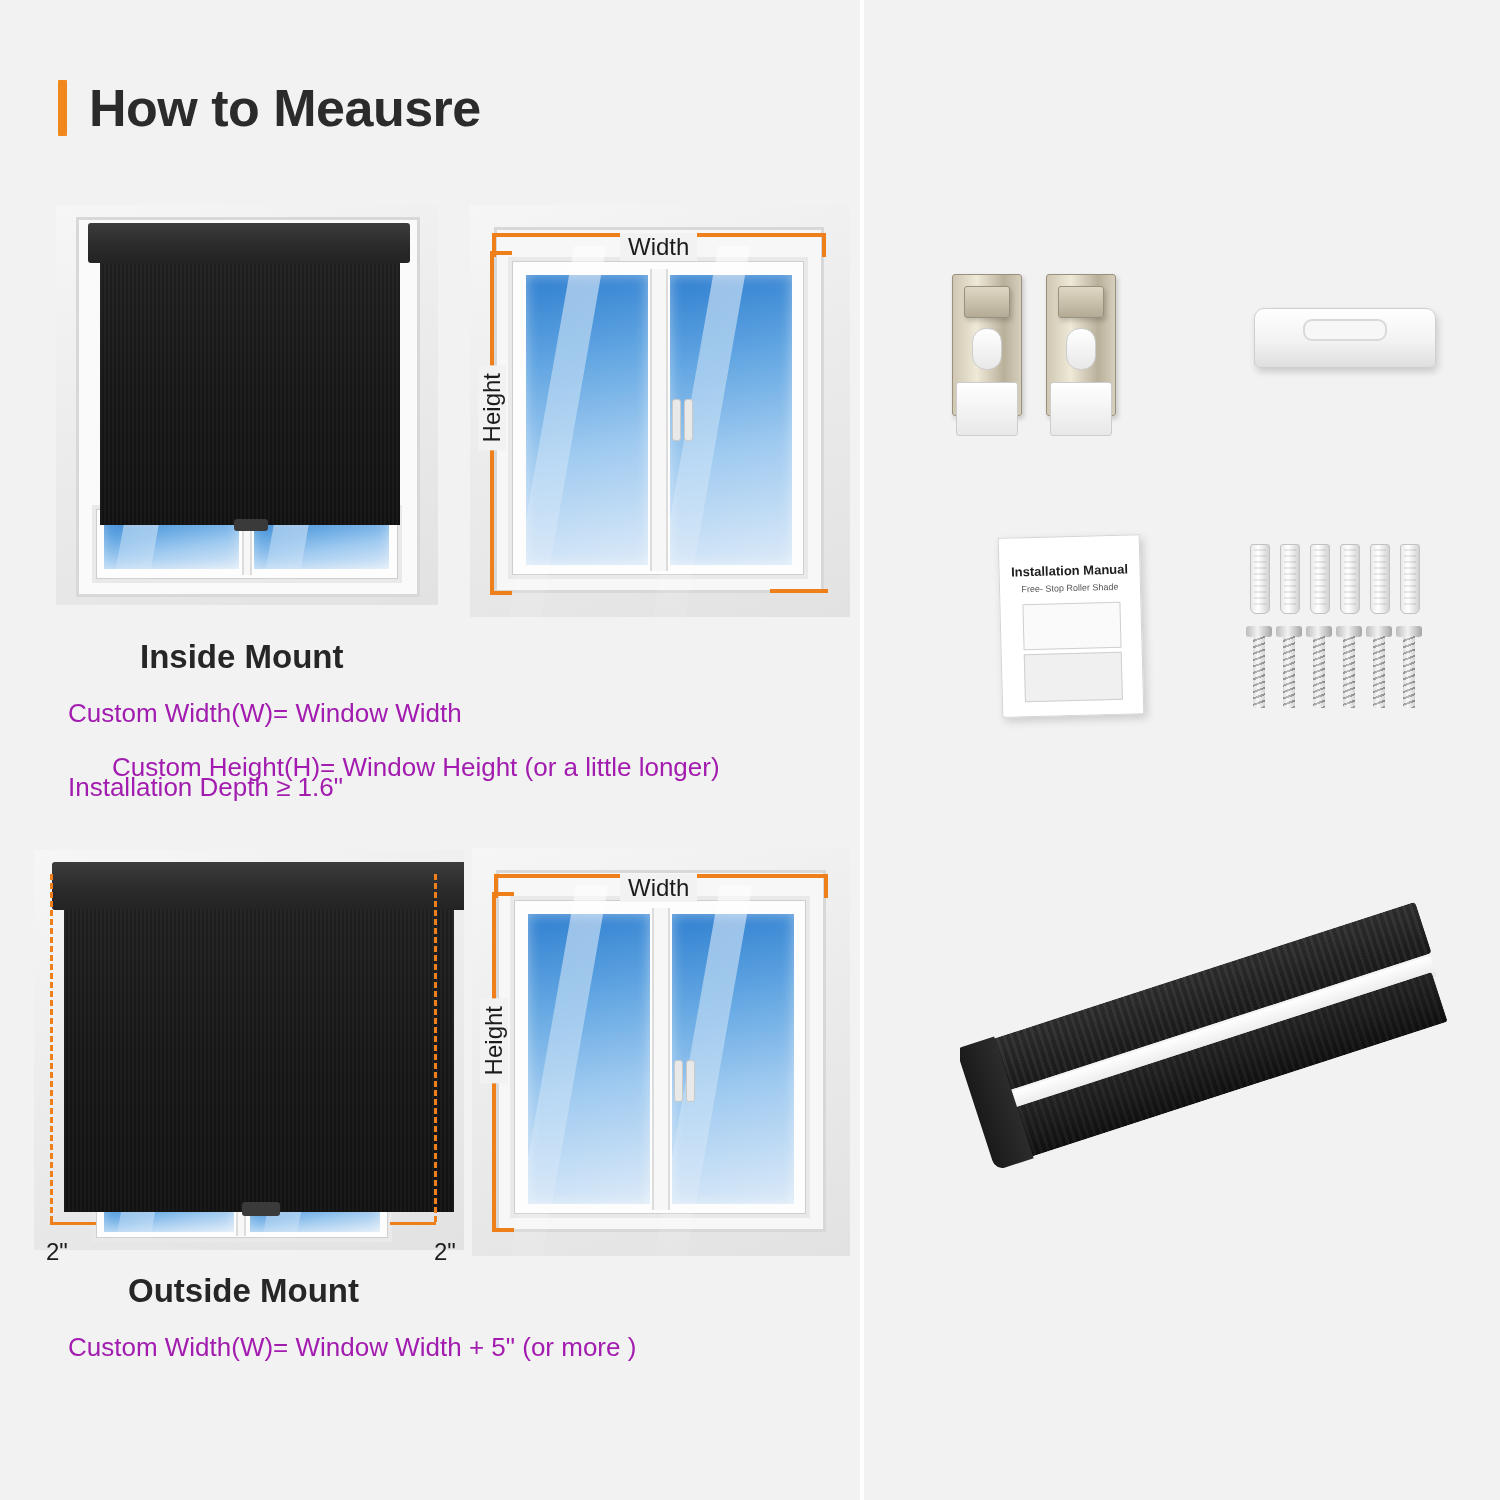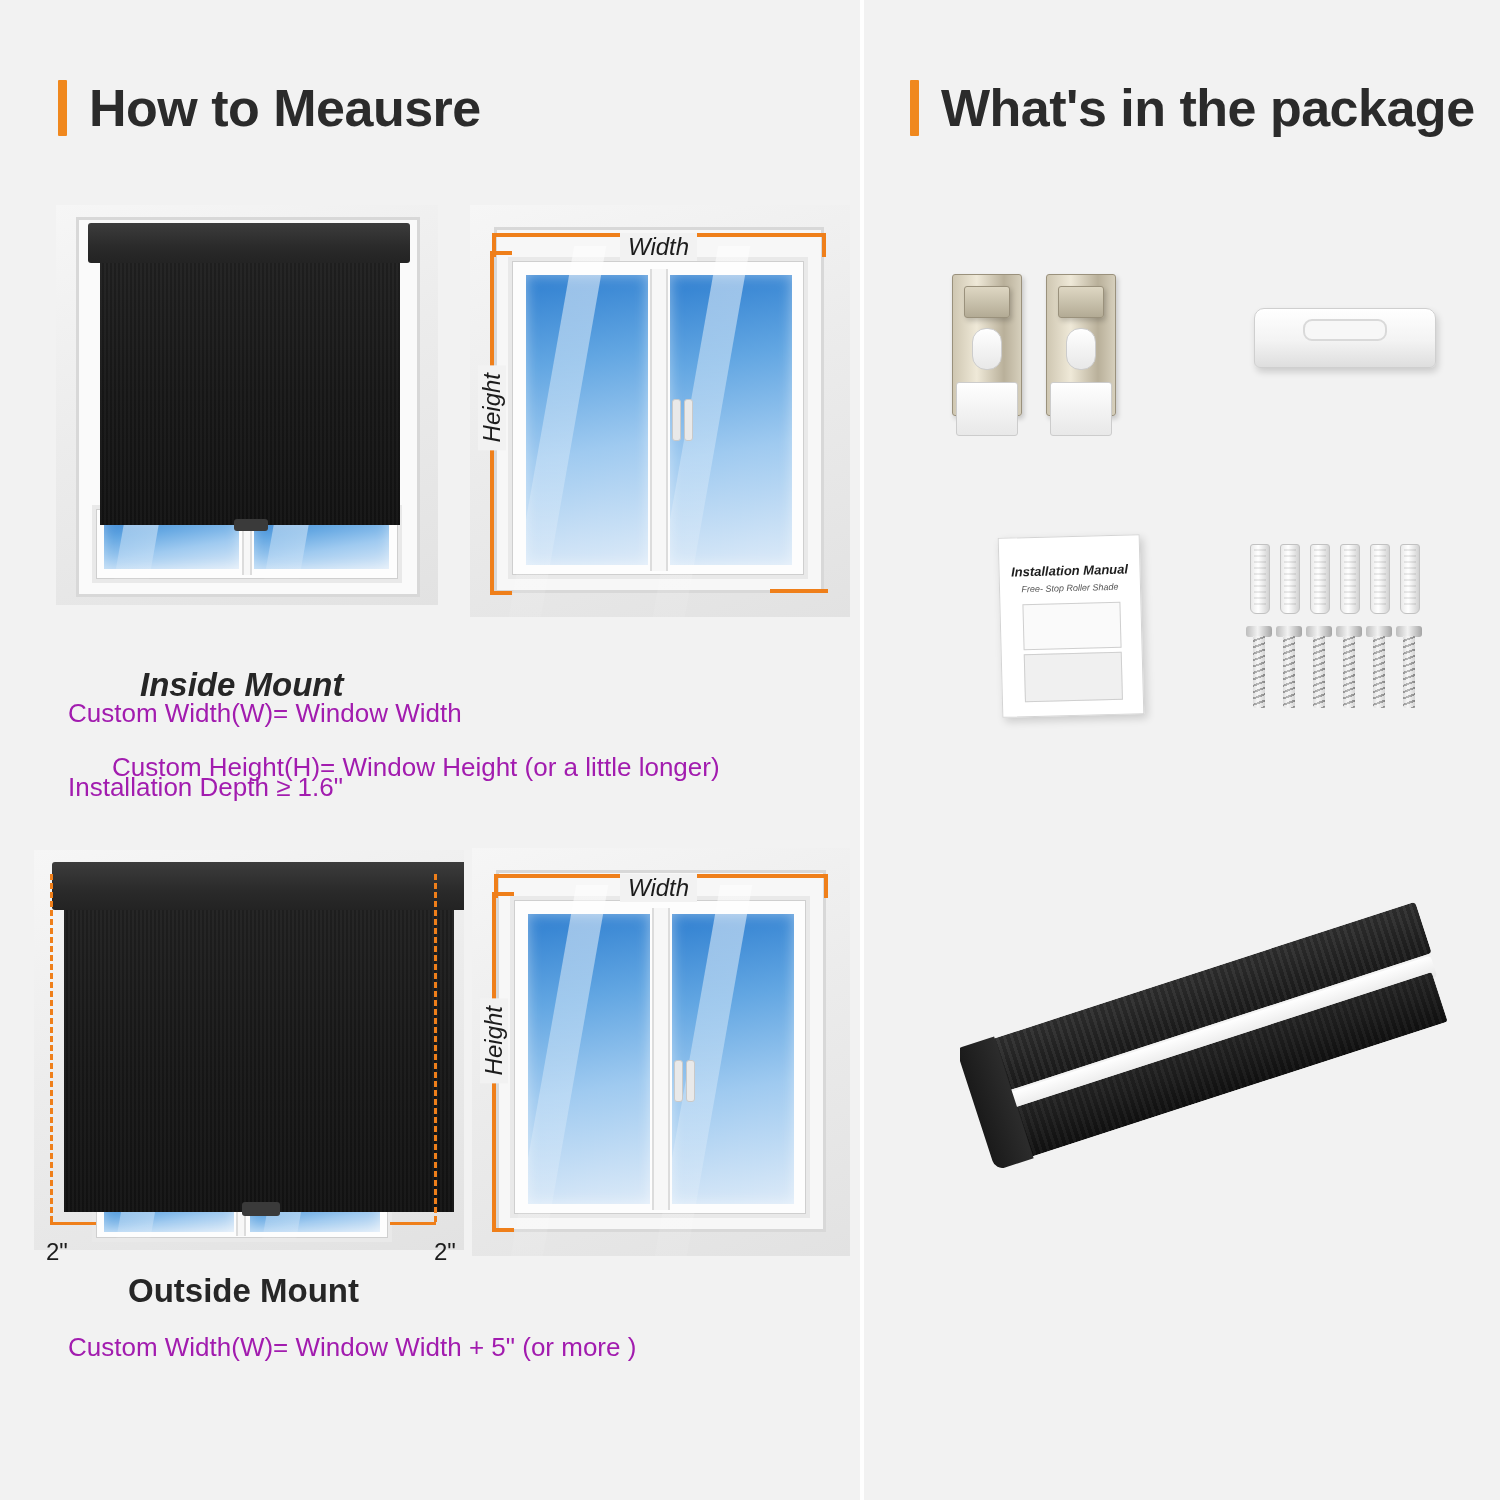--- a/index.html
+++ b/index.html
@@ -51,21 +51,20 @@
     letter-spacing: -0.5px;
     white-space: nowrap;
   }
   #heading-left { left: 58px; top: 78px; text-align: right; }
   #heading-right { left: 910px; top: 78px; }
 
   
   .photo {
     position: absolute;
     overflow: hidden;
-    font-style: italic;
   }
 
   
   .wall {
     position: absolute;
     inset: 0;
     background: linear-gradient(160deg, #f6f6f6 0%, #ececec 45%, #e2e2e2 100%);
   }
 
   .caption {
@@ -318,21 +317,21 @@
 
       <div class="dim-line" style="left:20px; top:46px; width:4px; height:344px;"></div>
       <div class="tick" style="left:20px; top:46px; width:22px; height:4px;"></div>
       <div class="tick" style="left:20px; top:386px; width:22px; height:4px;"></div>
       <div class="dim-label vertical" style="left:8px; top:160px; background:#f2f2f2; padding:8px 0;">Height</div>
 
       <div class="dim-line" style="left:300px; top:384px; width:58px; height:4px;"></div>
       <div class="dim-label" style="left:288px; top:416px;">Depth</div>
     </div>
 
-    <div class="caption" style="left:140px; top:666px;font-style:italic;">Inside Mount</div>
+    <div class="caption" style="left:140px; top:638px;">Inside Mount</div>
     <div class="bodytext" style="left:68px; top:698px;">Custom Width(W)= Window Width</div>
     <div class="bodytext" style="left:68px; top:752px;margin-left:44px;">Custom Height(H)= Window Height (or a little longer)</div>
     <div class="bodytext" style="left:68px; top:772px;">Installation Depth ≥ 1.6"</div>
 
     <div class="photo" style="left:34px; top:850px; width:430px; height:400px;">
       <div class="wall"></div>
 
       <div class="win-frame" style="left:58px; top:340px; width:300px; height:52px;">
         <div class="glass" style="left:8px; top:6px; width:130px; height:32px;"></div>
         <div class="glass" style="left:154px; top:6px; width:130px; height:32px;"></div>
@@ -374,24 +373,20 @@
     </div>
 
     <div class="caption" style="left:128px; top:1272px;">Outside Mount</div>
     <div class="bodytext" style="left:68px; top:1332px;">Custom Width(W)= Window Width + 5" (or more )</div>
   </div>
 
   <div class="divider" style="left:860px; top:0; width:8px; height:1500px;"></div>
 
   <div class="right-panel">
 
-    <div class="panel-heading" id="heading-right" style="left:46px; top:78px;">
-      <div class="heading-bar"></div>
-      <div class="heading-text">What's in the package</div>
-    </div>
 
     <div class="photo" style="left:78px; top:200px; width:240px; height:260px;">
 
       <div class="bracket-piece" style="left:10px; top:74px; width:68px; height:140px;"></div>
       <div class="bracket-white" style="left:14px; top:182px; width:60px; height:52px;"></div>
       <div class="bracket-piece" style="left:22px; top:86px; width:44px; height:30px; background:linear-gradient(to bottom,#ded7c3,#b3ab95);"></div>
       <div class="bracket-white" style="left:30px; top:128px; width:28px; height:40px; border-radius:14px;"></div>
 
       <div class="bracket-piece" style="left:104px; top:74px; width:68px; height:140px;"></div>
       <div class="bracket-white" style="left:108px; top:182px; width:60px; height:52px;"></div>

